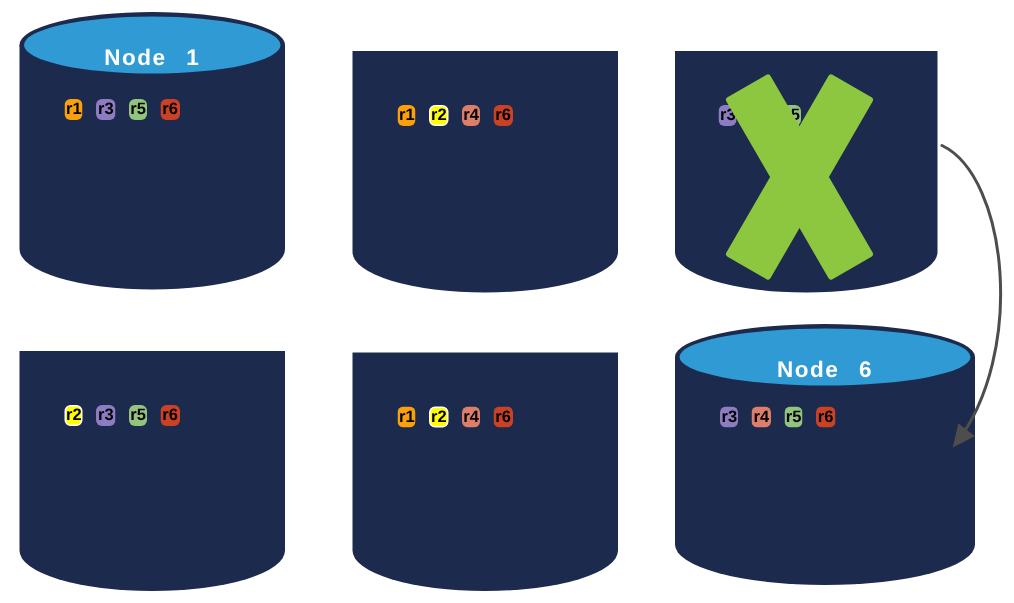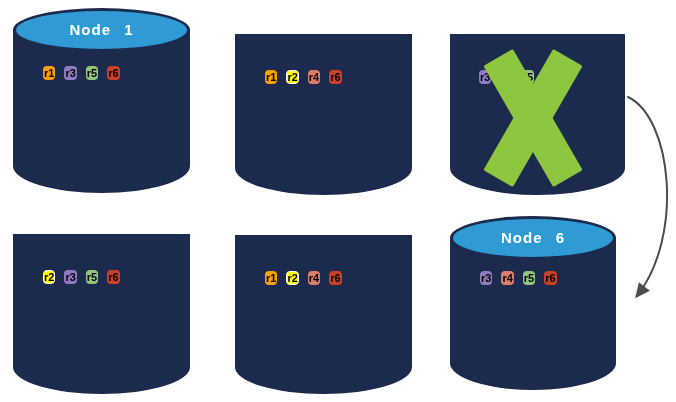--- a/index.html
+++ b/index.html
@@ -17,21 +17,21 @@
     border-radius: 0 0 50% 50% / 0 0 27px 27px;
     z-index: 1;
   }
   .cyl-lid {
     position: absolute; left: 0; right: 0; top: 0; height: 44px;
     background: var(--cylinder-lid);
     border: 3px solid var(--lid-rim);
     border-radius: 50%;
     box-sizing: border-box;
     z-index: 2;
-    display: flex; align-items: center; justify-content: center;
+    display: flex; align-items: flex-end; justify-content: center;
   }
   .node-title {
     color: var(--title-text);
     font-size: 15px; font-weight: bold;
     word-spacing: 8px; letter-spacing: 1px;
     padding-bottom: 2px;
   }
   .bars {
     position: absolute; left: 30px; right: 30px; top: 58px;
     display: flex; flex-direction: row; gap: 9px;
@@ -115,21 +115,21 @@
   <div class="node" style="left:235px; top:213px; width:177px; height:181px;">
     <div class="cyl-body"></div>
     <div class="bars">
       <div class="bar" style="background: rgb(249, 160, 10);">r1</div>
       <div class="bar" style="background: rgb(255, 255, 0); border-color: rgb(255, 255, 255);">r2</div>
       <div class="bar" style="background: rgb(221, 126, 107);">r4</div>
       <div class="bar" style="background: rgb(203, 65, 37);">r6</div>
     </div>
   </div>
 
-  <div class="node" style="left:450px; top:216px; width:166px; height:174px;">
+  <div class="node" style="left:450px; top:216px; width:200px; height:174px;">
     <div class="cyl-body"></div>
     <div class="cyl-lid">
       <span class="node-title">Node 6</span>
     </div>
     <div class="bars" style="top:55px;">
       <div class="bar" style="background: rgb(142, 124, 195);">r3</div>
       <div class="bar" style="background: rgb(221, 126, 107);">r4</div>
       <div class="bar" style="background: rgb(147, 196, 125);">r5</div>
       <div class="bar" style="background: rgb(203, 65, 37);">r6</div>
     </div>

